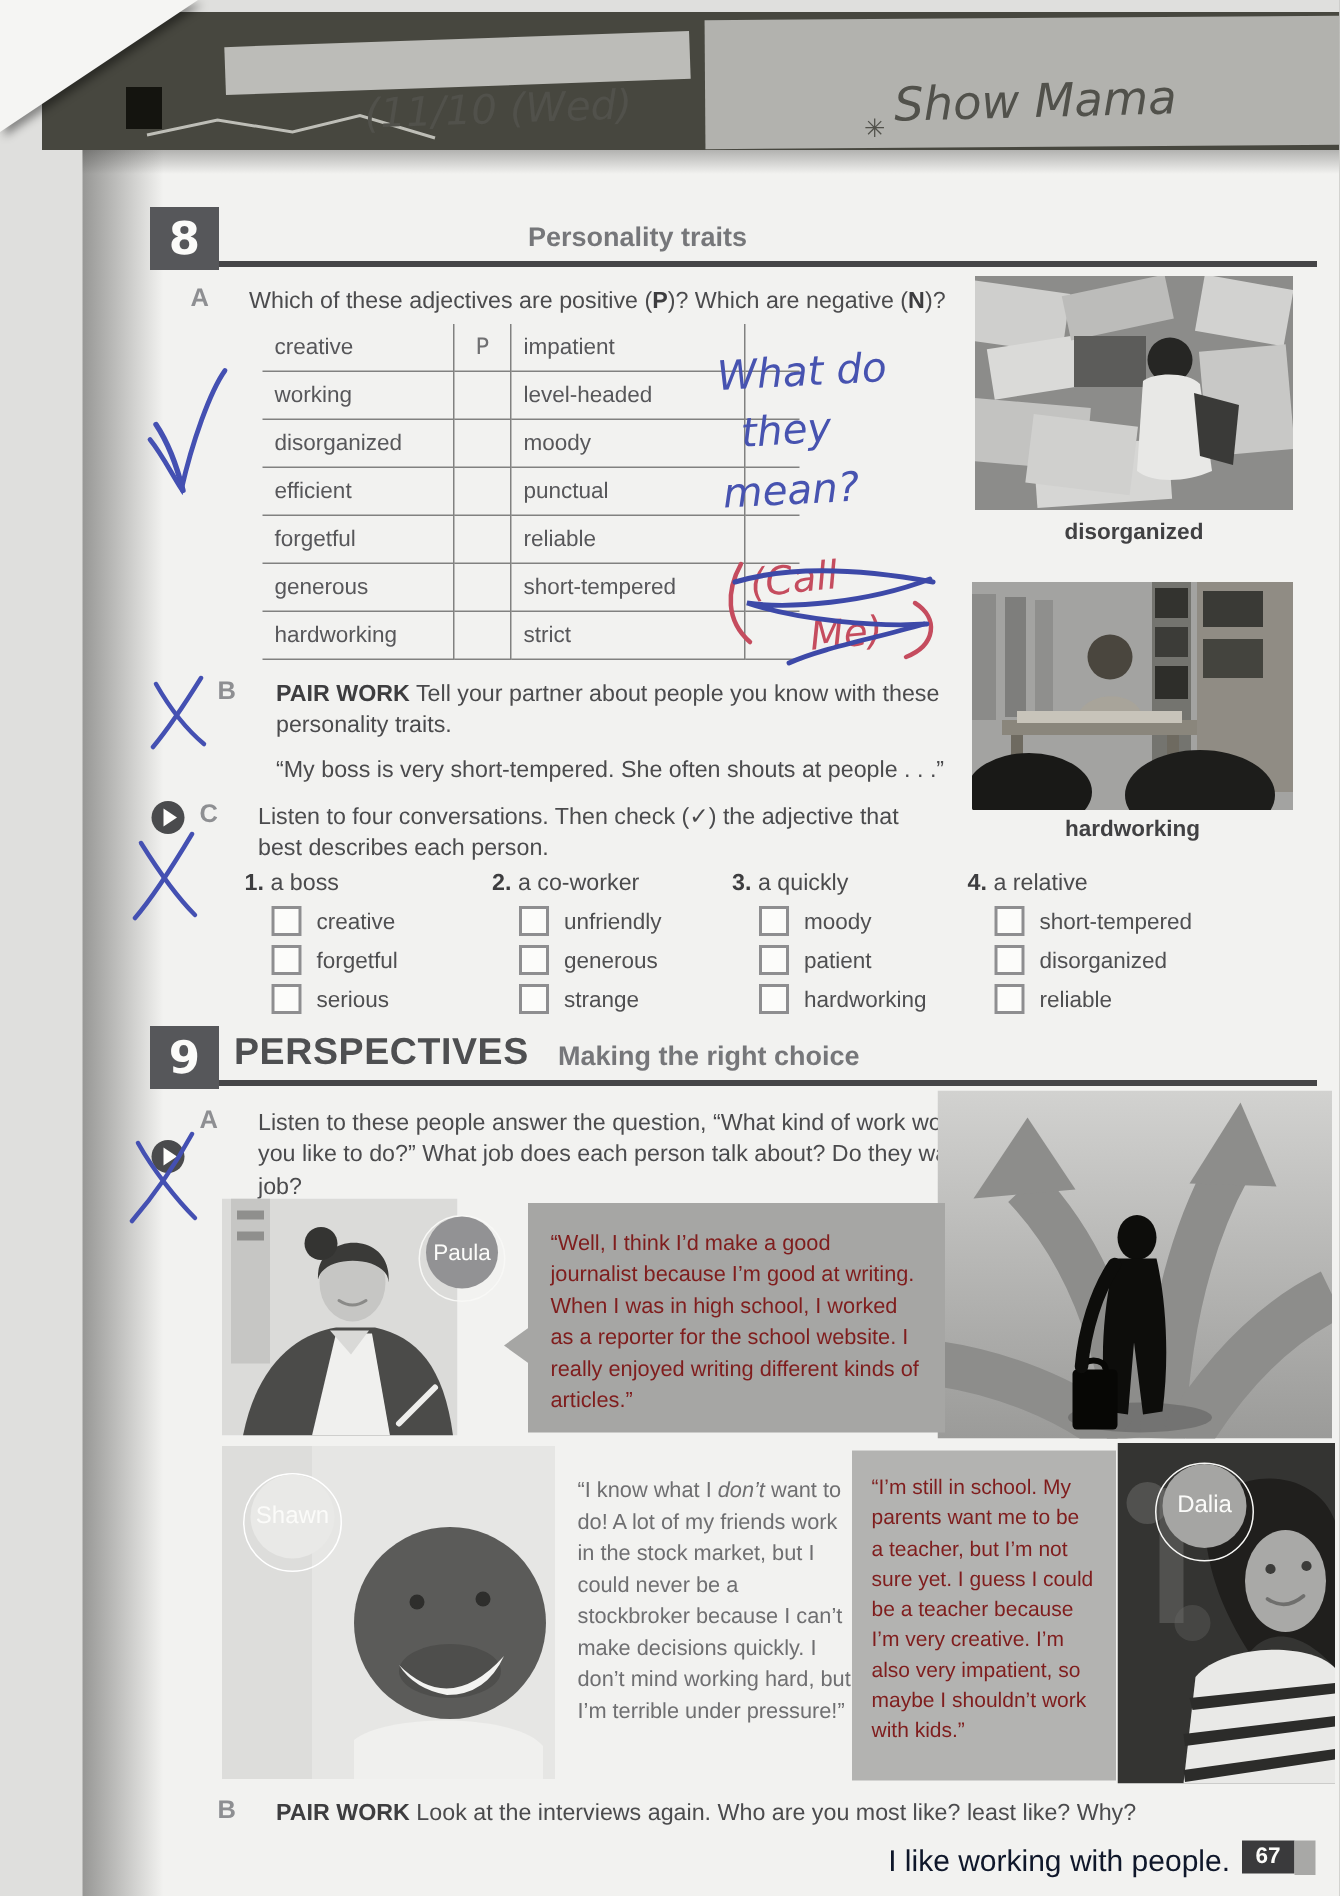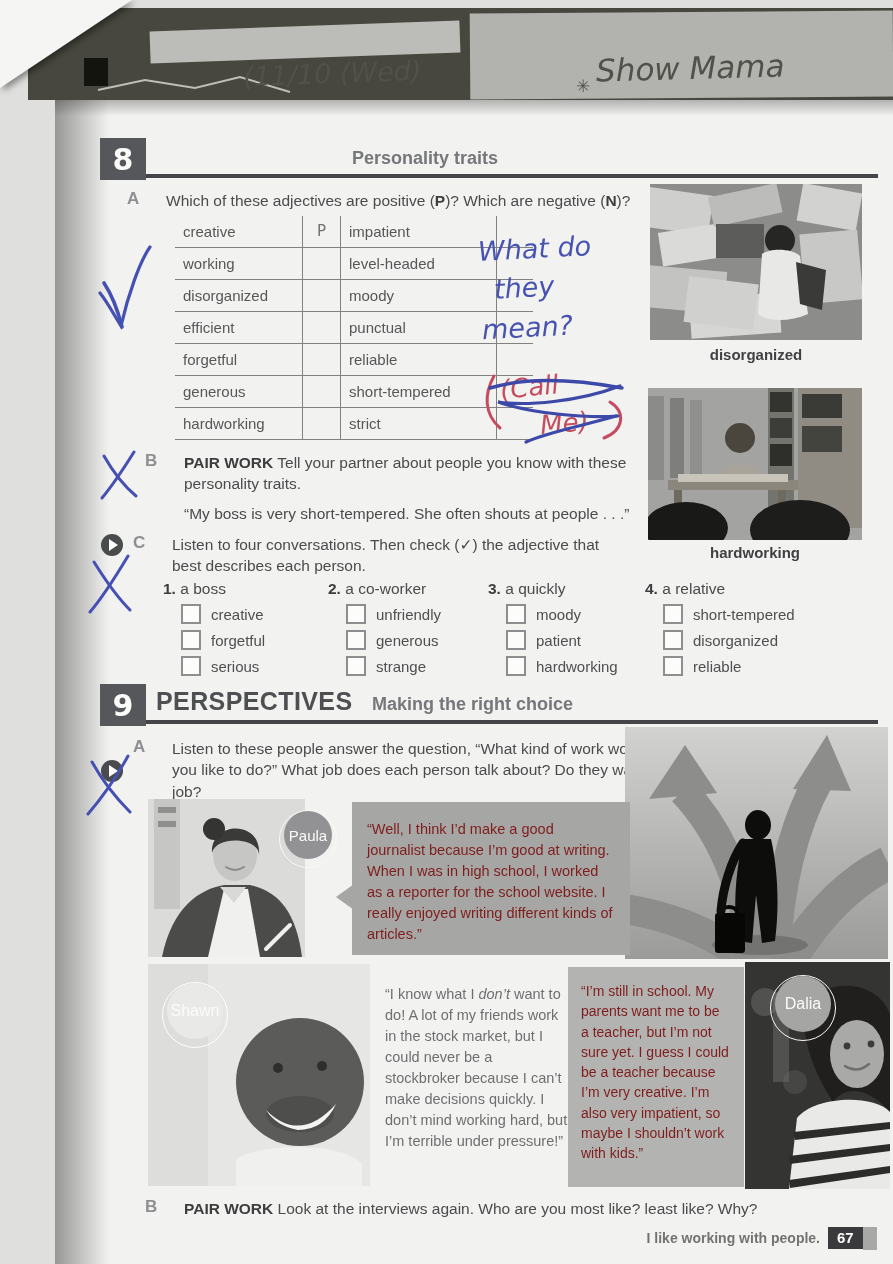--- a/index.html
+++ b/index.html
@@ -60,21 +60,21 @@
              border-right:18px solid #a6a6a4;}
   .badge-outer{border-radius:50%;border:1.5px solid #f8f8f6;display:flex;justify-content:center;}
   .badge-inner{border-radius:50%;display:flex;align-items:center;justify-content:center;
                font-size:15px;color:#fbfbf9;}
 
   
   .hand-blue{color:#4753b0;font-style:italic;font-family:"DejaVu Sans",sans-serif;white-space:nowrap;}
   .hand-red{color:#c54c5e;font-style:italic;font-family:"DejaVu Sans",sans-serif;white-space:nowrap;}
 
   
-  .footer-text{font-weight:bold;font-size:14px;color:#737373;}
+  .footer-text{font-weight:normal;font-size:20px;color:#0f172a;}
   .pagenum{background:#3a3a3c;color:#fcfcfa;font-weight:bold;font-size:15px;
            padding:2px 9px 3px 9px;display:inline-block;}
   .pagenum-tail{width:14px;height:23px;background:#a8a8a6;display:inline-block;}
 </style>
 </head>
 <body>
 
 <div class="scan">
 
   <div class="abs cover" style="left:28px;top:8px;width:865px;height:92px;"></div>

